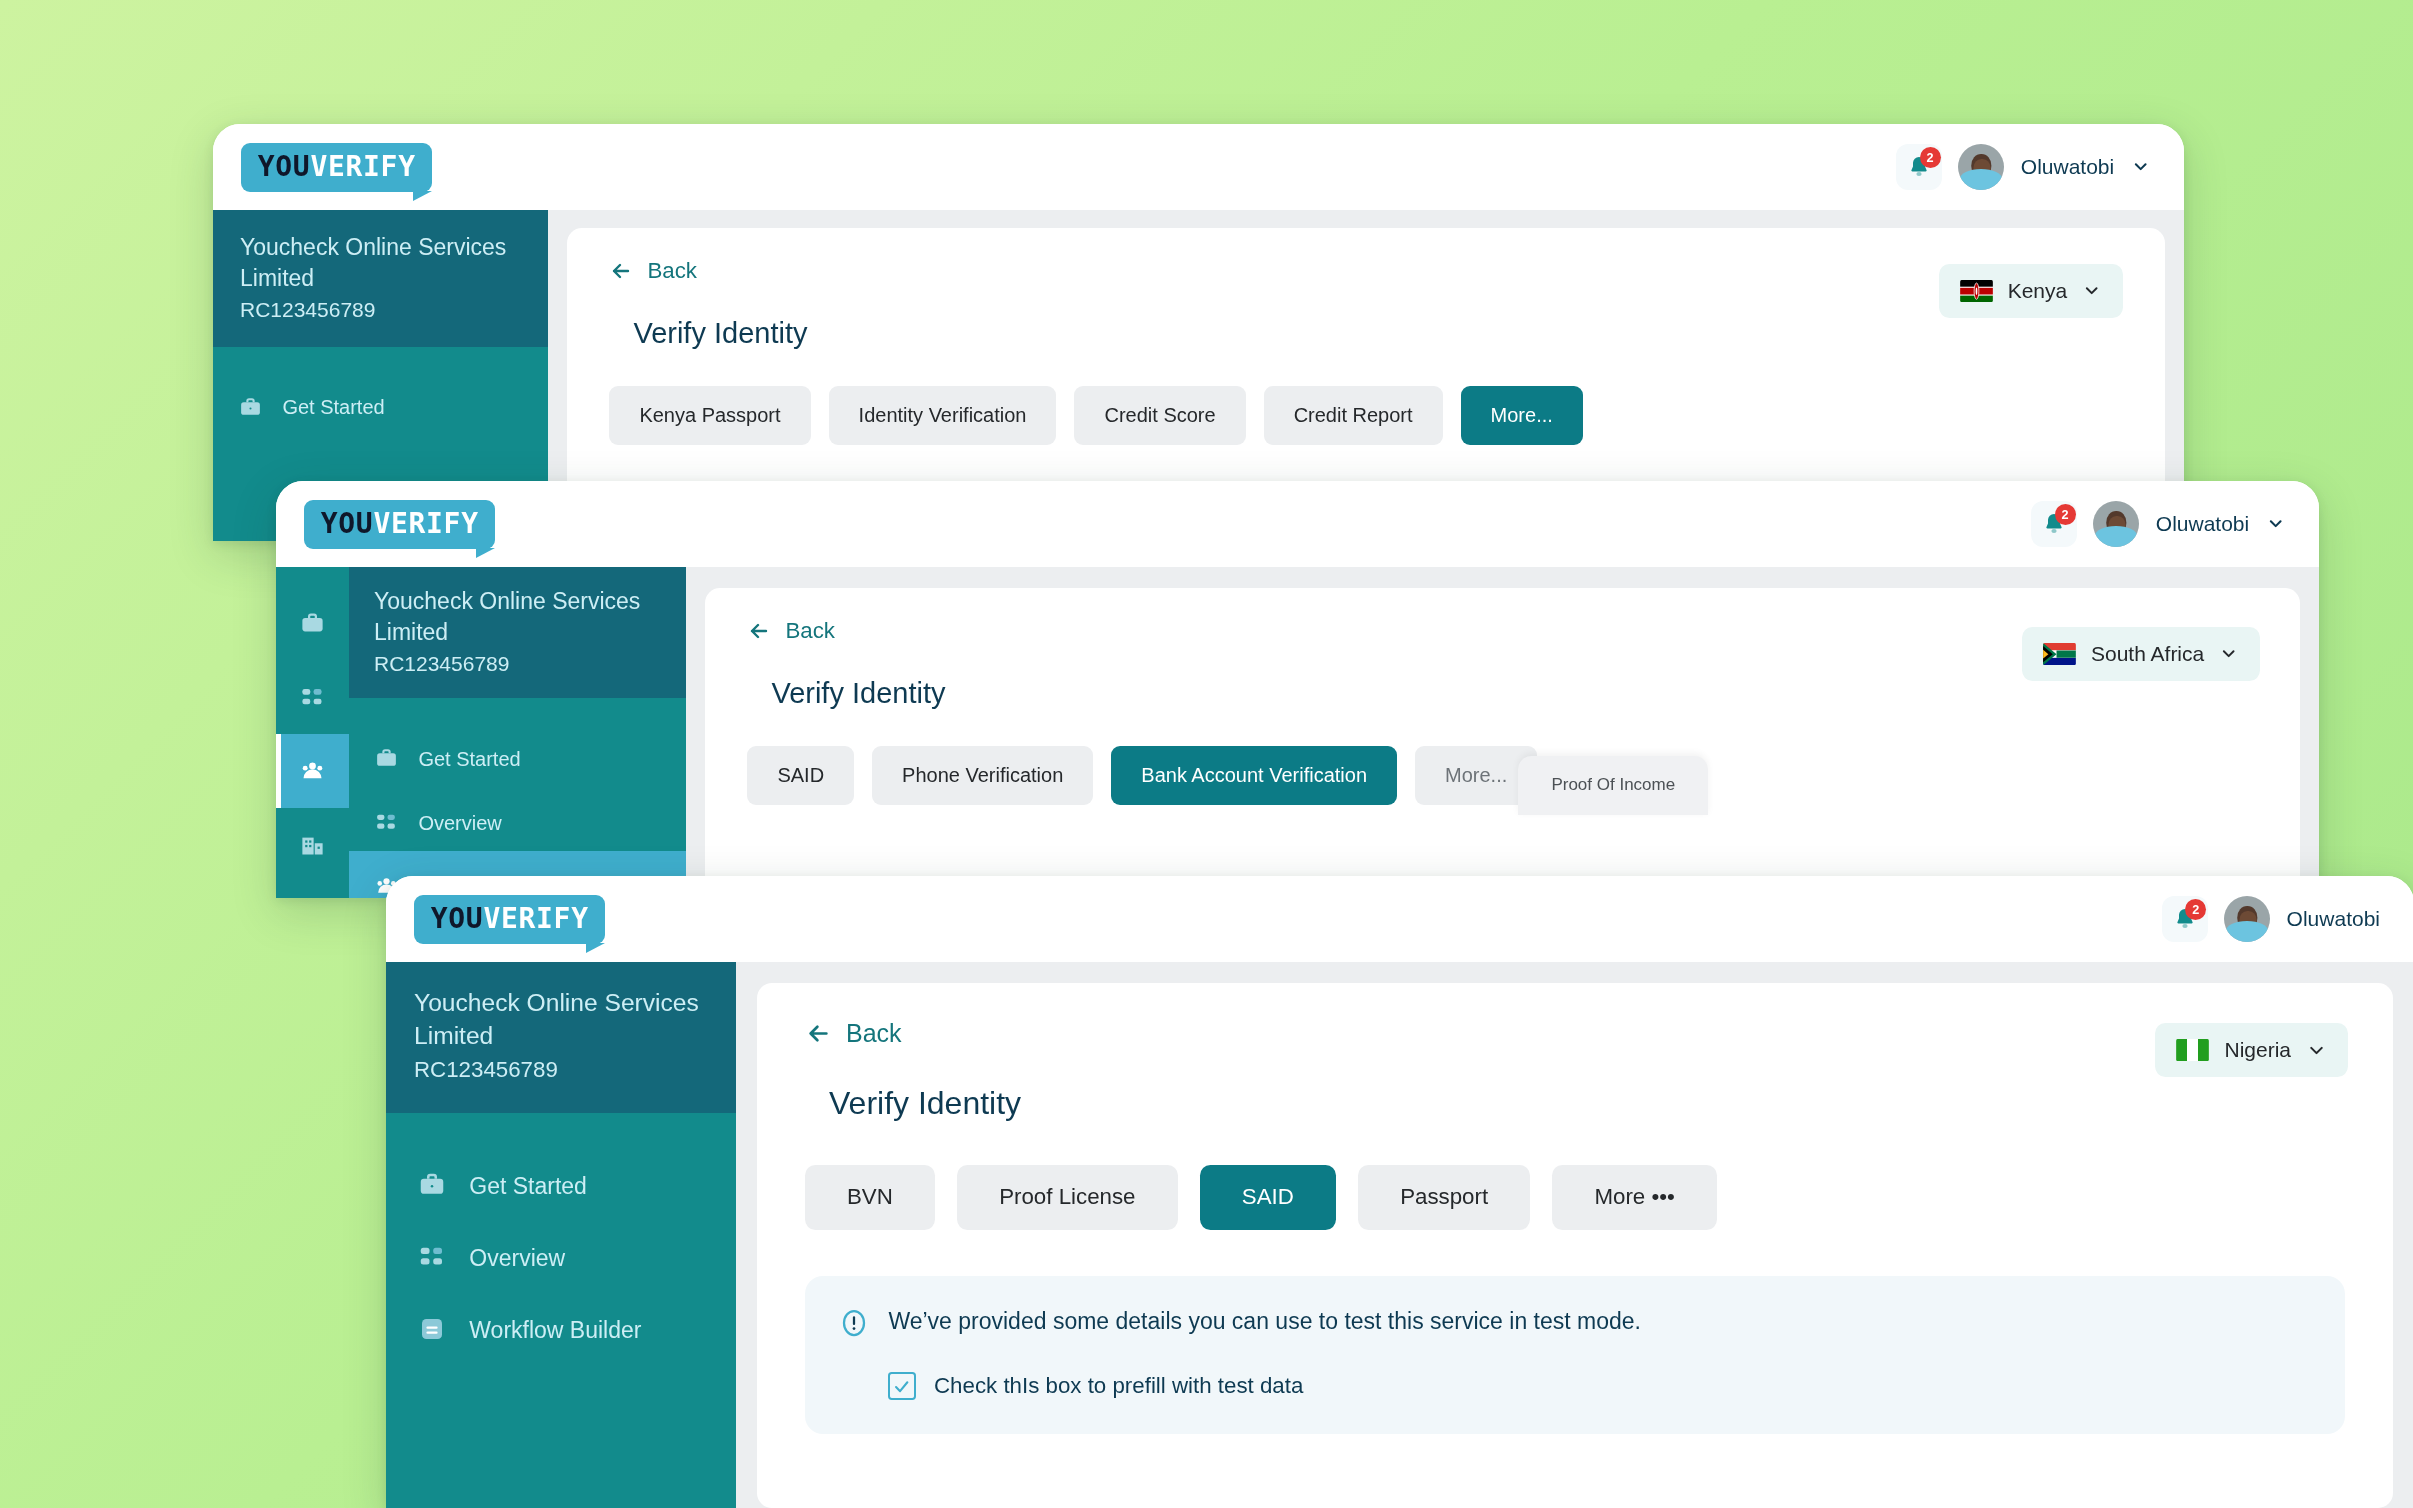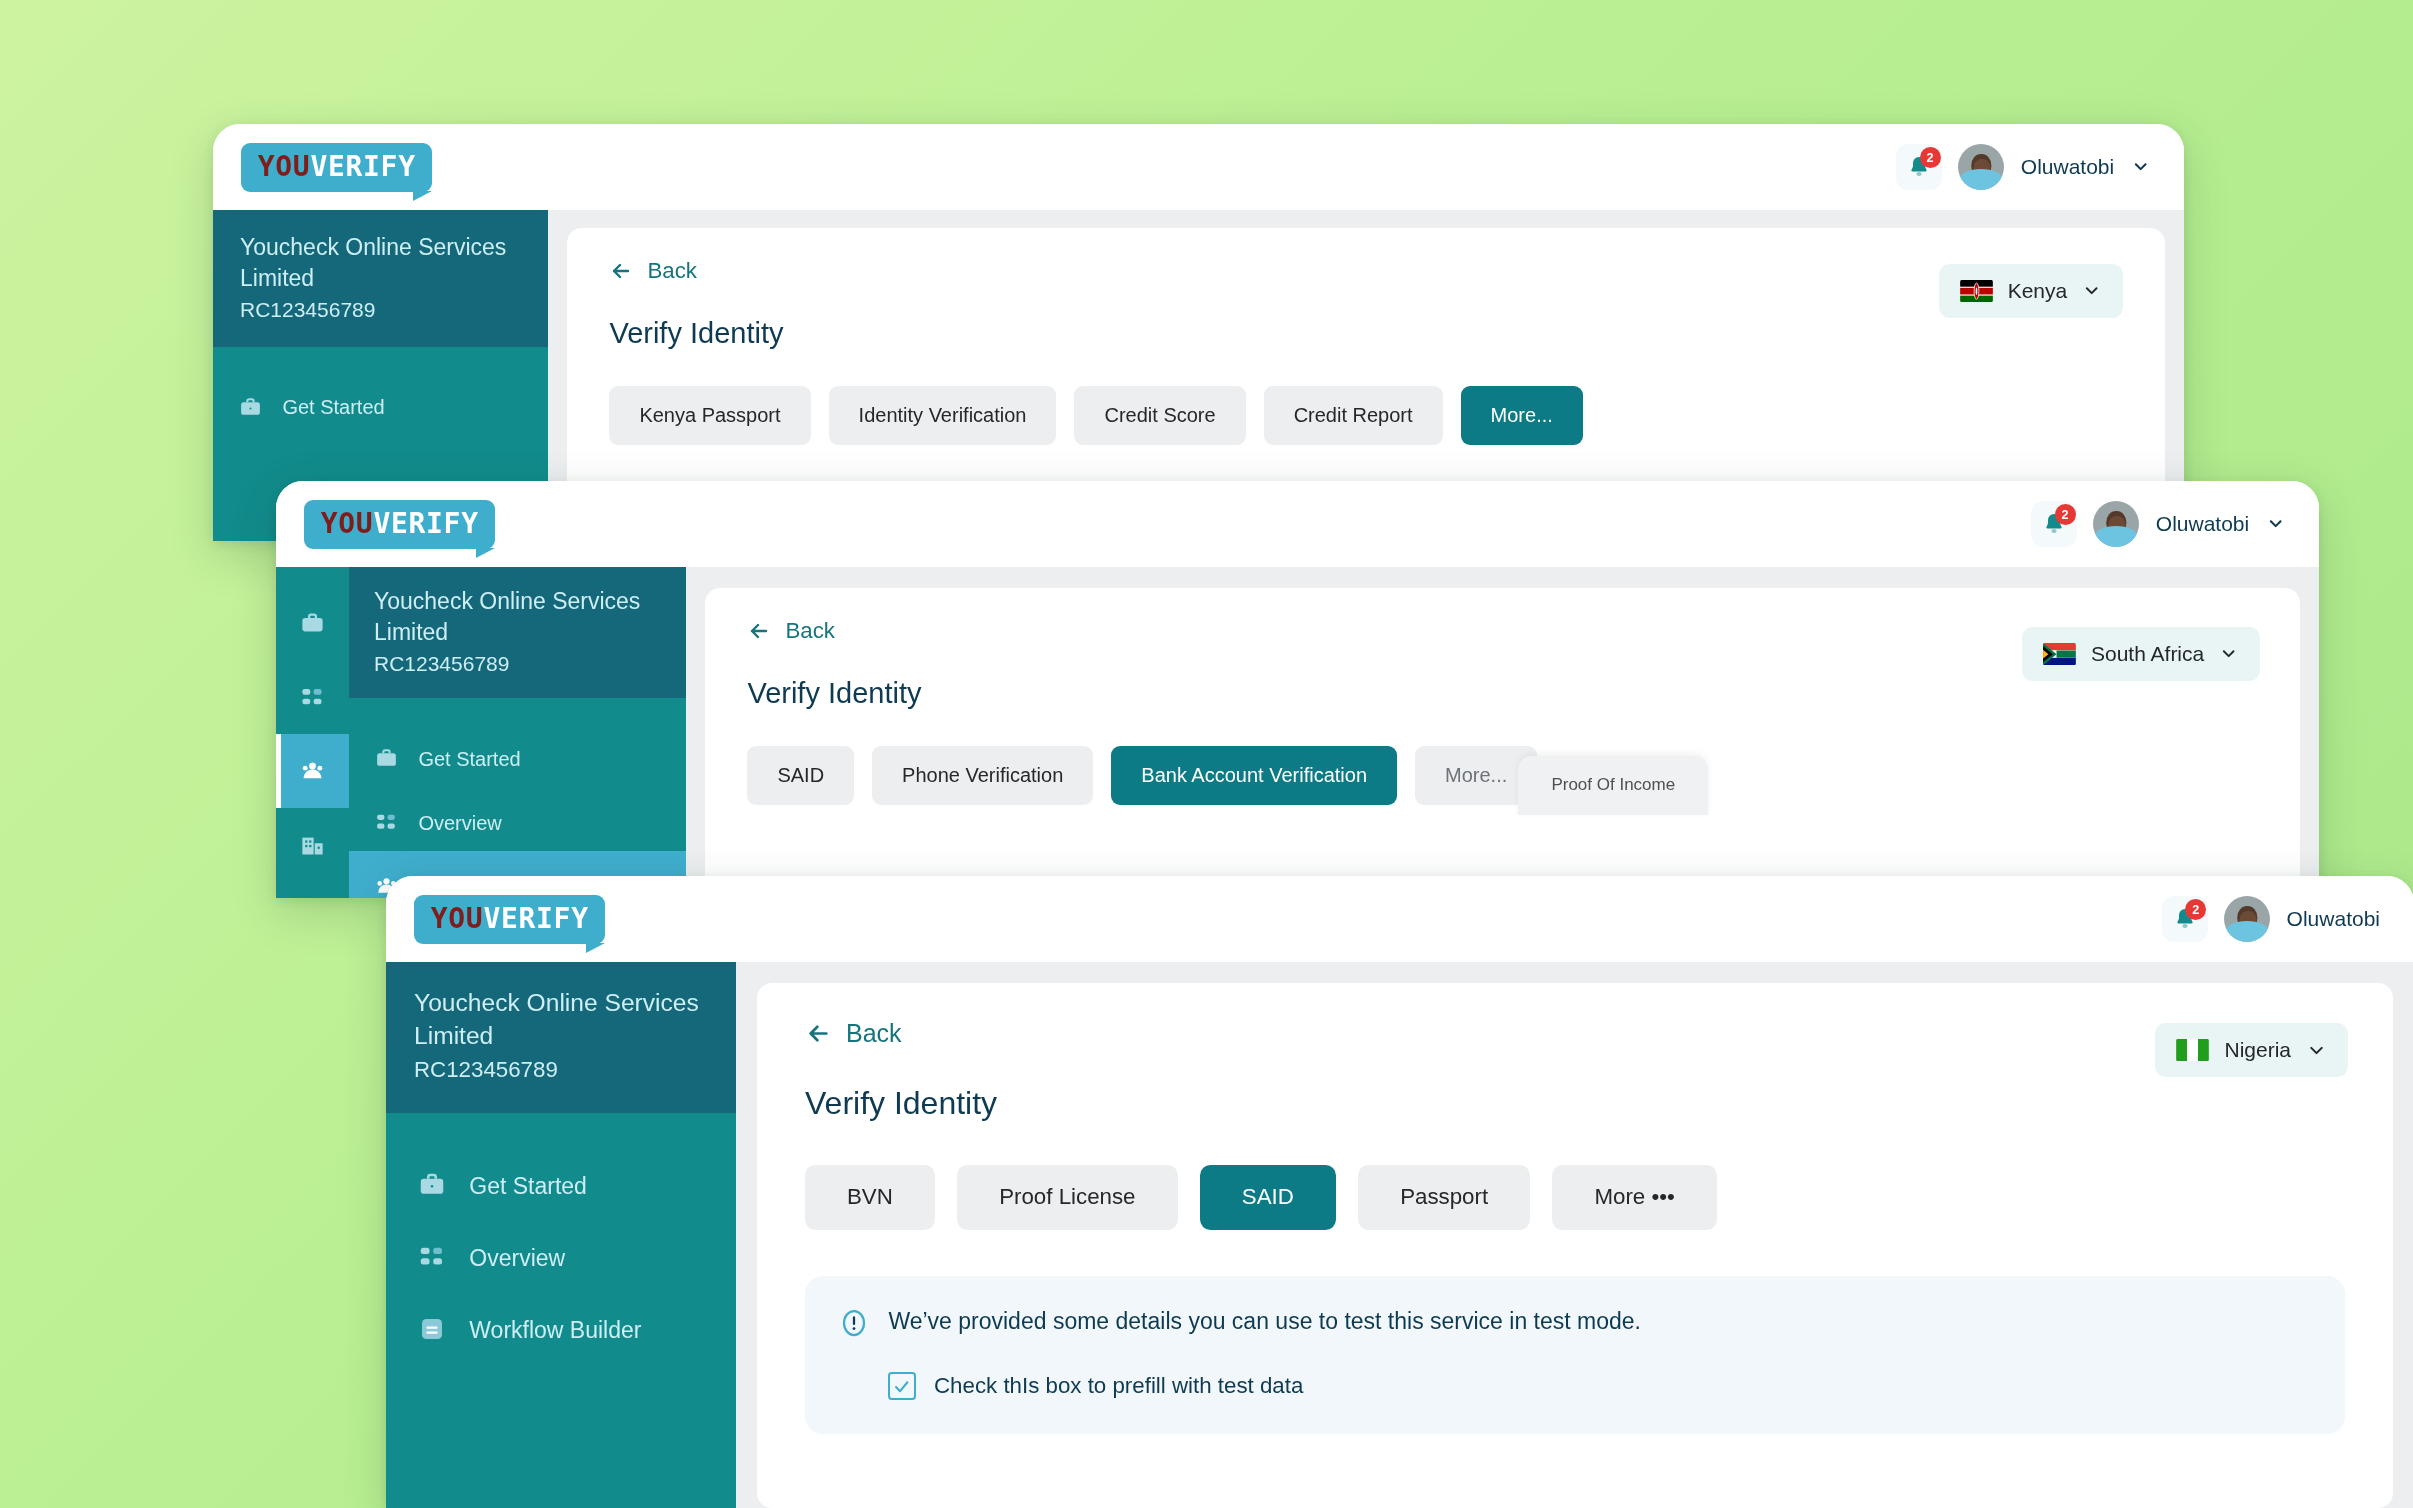--- a/index.html
+++ b/index.html
@@ -48,21 +48,21 @@
     margin-left: 6px;
   }
   .logo-text {
     font-family: "DejaVu Sans Mono", monospace;
     font-weight: 700;
     font-size: 28px;
     letter-spacing: 0.7px;
     line-height: 1;
     white-space: nowrap;
   }
-  .logo-text .you { color: #7f1d1d; }
+  .logo-text .you { color: #0f172a; }
   .logo-text .verify { color: #ffffff; }
   .logo::after {
     content: "";
     position: absolute;
     right: 0px;
     bottom: -9.7px;
     width: 0; height: 0;
     border-left: 19.4px solid #3faecd;
     border-bottom: 10.4px solid transparent;
   }
@@ -226,20 +226,21 @@
     color: #14757c;
     font-size: 22.3px;
   }
   .back-arrow { font-size: 24px; line-height: 1; color: #14757c; }
 
   .page-title {
     font-size: 29px;
     color: #0e3a52;
     margin-top: 33px;
     font-weight: 400;
+    margin-left: 24px;
   }
 
   .tabs {
     display: flex;
     gap: 18px;
     margin-top: 36px;
     flex-wrap: nowrap;
   }
   .tab {
     background: #eceef0;

